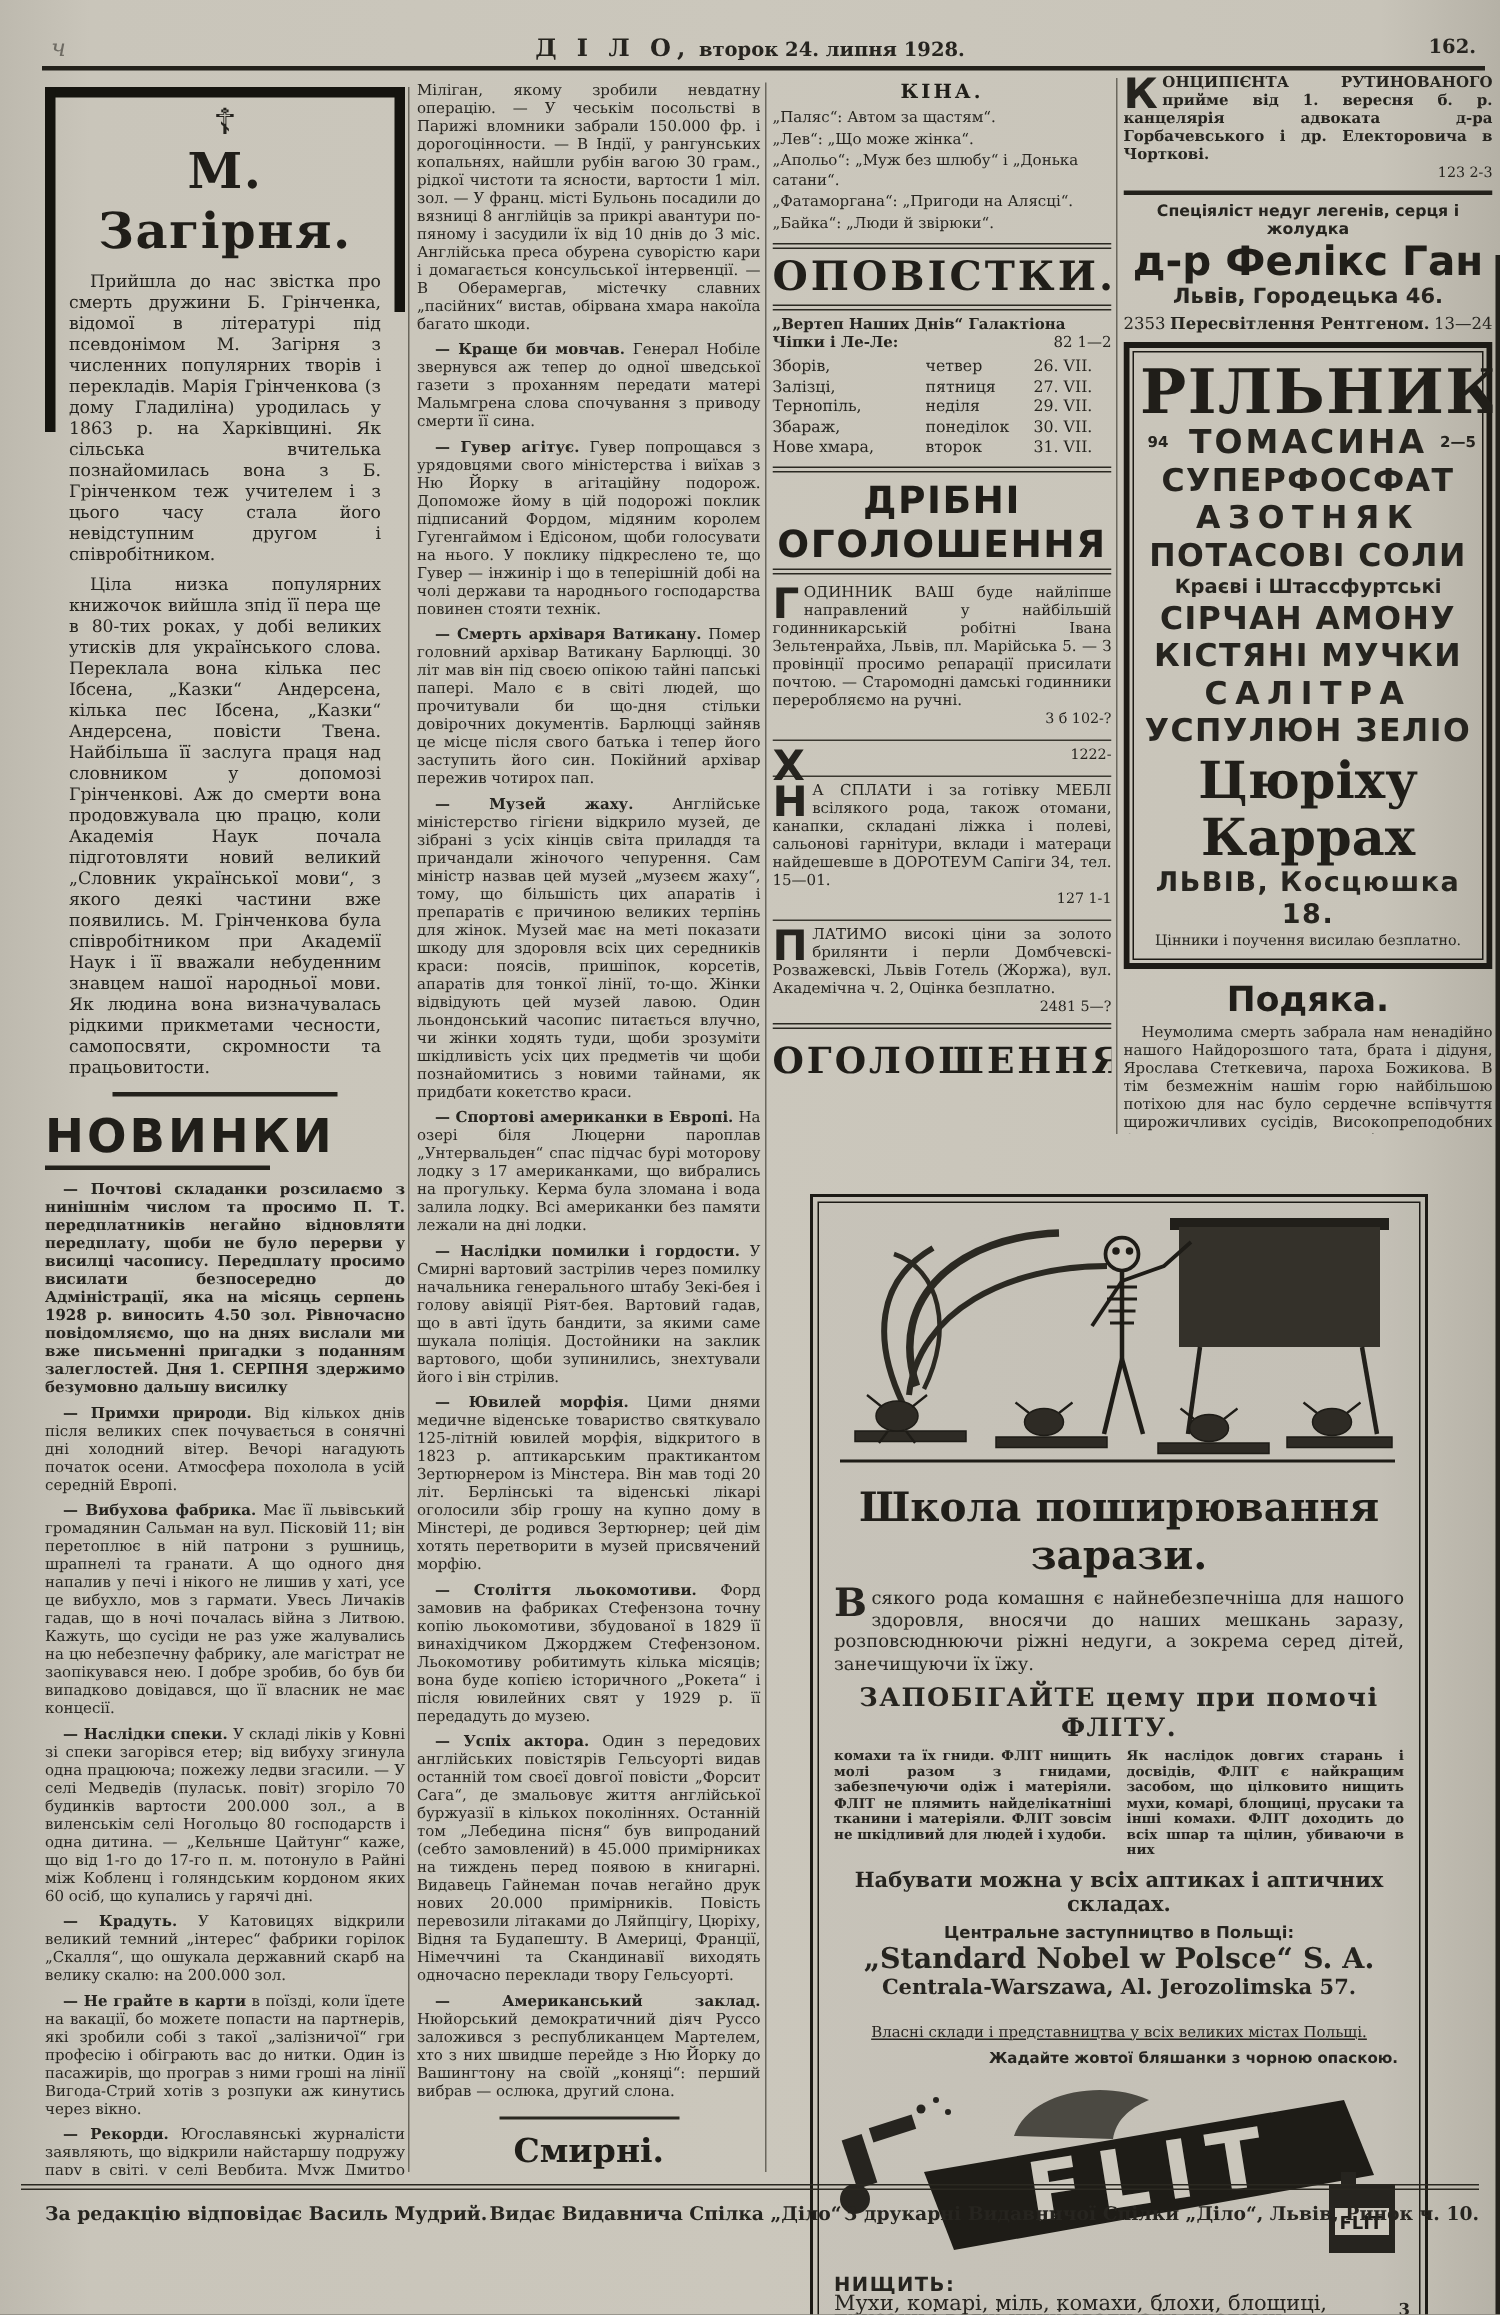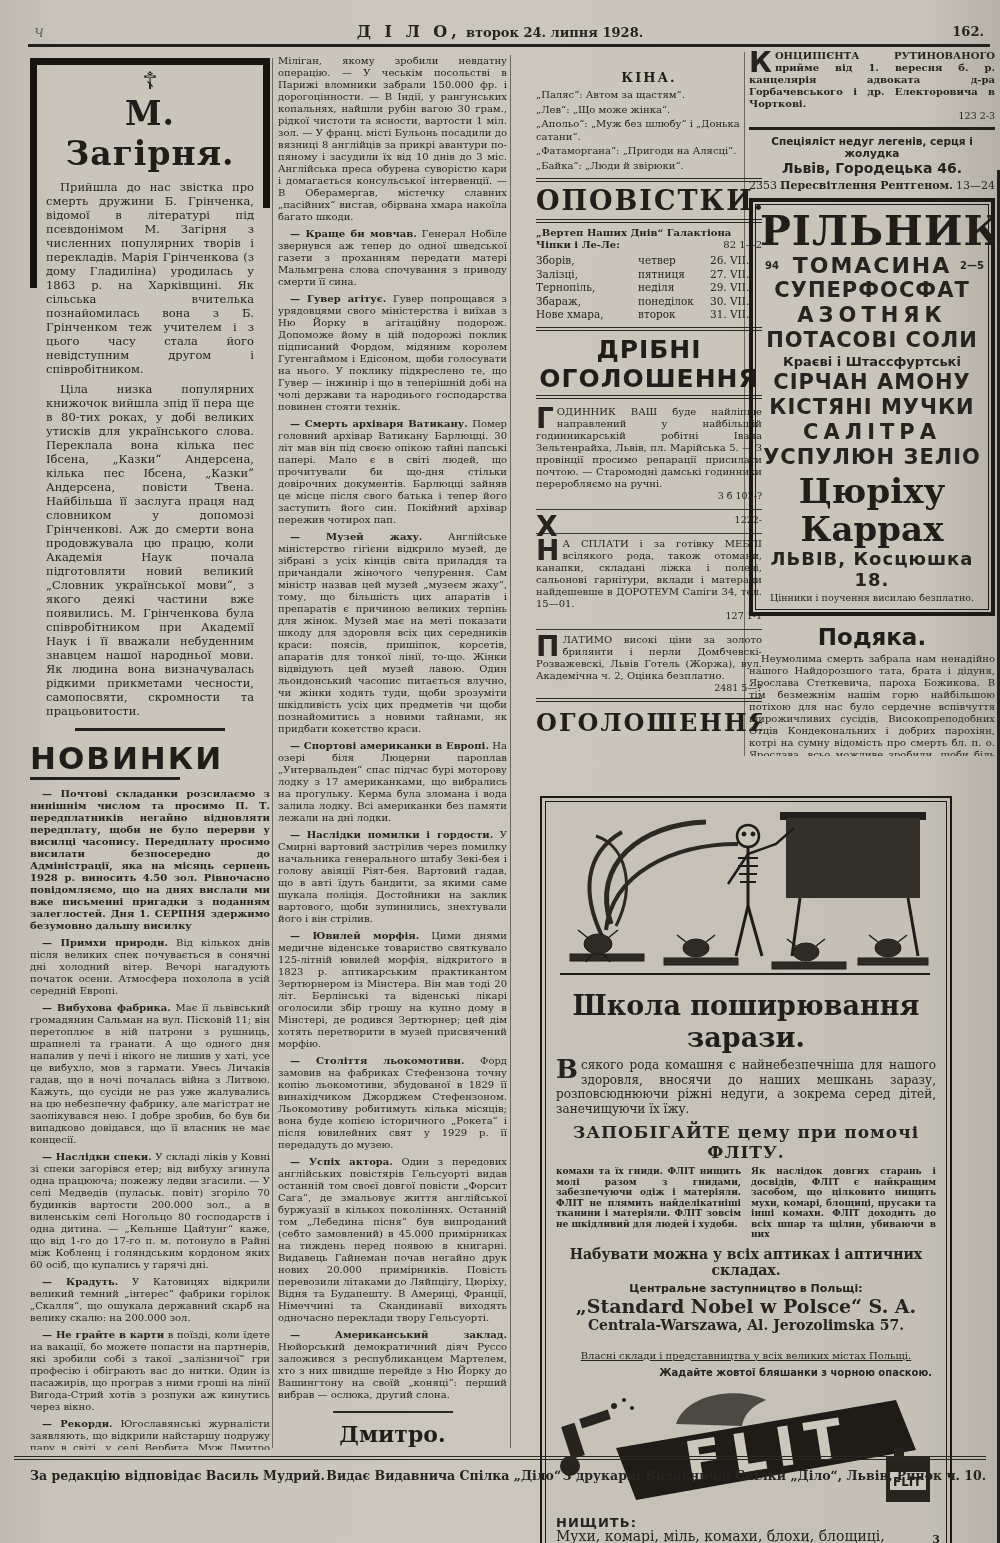--- a/index.html
+++ b/index.html
@@ -12,21 +12,21 @@
   .just{text-align:justify;}
   .ctr{text-align:center;}
   .b{font-weight:bold;}
   .rule2{border-top:1px solid #2a2821;border-bottom:1px solid #2a2821;height:2px;}
   .ruleH{height:3px;background:#23211b;}
   .vsep{position:absolute;width:1px;background:#6a675d;}
   
   .col{position:absolute;overflow:hidden;}
   #col1{left:30px;top:58px;width:240px;height:1392px;}
   #col2{left:278px;top:55px;width:229px;height:1392px;}
-  #col3{left:515px;top:68px;width:226px;height:706px;margin-left:21px;}
+  #col3{left:515px;top:52px;width:226px;height:706px;}
   #col4{left:749px;top:50px;width:246px;height:706px;}
   
   .hdr-line{position:absolute;left:28px;right:10px;top:44px;}
   .masthead{font-size:16px;letter-spacing:4px;}
   
   .obit{position:relative;padding:10px 16px 0;}
   .obit .bar-top{position:absolute;left:0;top:0;width:100%;height:7px;background:#15140f;}
   .obit .bar-l{position:absolute;left:0;top:0;width:7px;height:230px;background:#15140f;}
   .obit .bar-r{position:absolute;right:0;top:0;width:7px;height:150px;background:#15140f;}
   .obit-cross{font-size:24px;line-height:26px;}
@@ -152,21 +152,21 @@
     <p class="just"><span class="lead">— Гувер агітує.</span> <span>Гувер попрощався з урядовцями свого міністерства і виїхав з Ню Йорку в агітаційну подорож. Допоможе йому в цій подорожі поклик підписаний Фордом, мідяним королем Гугенгаймом і Едісоном, щоби голосувати на нього. У поклику підкреслено те, що Гувер — інжинір і що в теперішній добі на чолі держави та народнього господарства повинен стояти технік.</span></p>
     <p class="just"><span class="lead">— Смерть архіваря Ватикану.</span> <span>Помер головний архівар Ватикану Барлюцці. 30 літ мав він під своєю опікою тайні папські папері. Мало є в світі людей, що прочитували би що-дня стільки довірочних документів. Барлюцці зайняв це місце після свого батька і тепер його заступить його син. Покійний архівар пережив чотирох пап.</span></p>
     <p class="just"><span class="lead">— Музей жаху.</span> <span>Англійське міністерство гігієни відкрило музей, де зібрані з усіх кінців світа приладдя та причандали жіночого чепурення. Сам міністр назвав цей музей „музеєм жаху“, тому, що більшість цих апаратів і препаратів є причиною великих терпінь для жінок. Музей має на меті показати шкоду для здоровля всіх цих середників краси: поясів, пришіпок, корсетів, апаратів для тонкої лінії, то-що. Жінки відвідують цей музей лавою. Один льондонський часопис питається влучно, чи жінки ходять туди, щоби зрозуміти шкідливість усіх цих предметів чи щоби познайомитись з новими тайнами, як придбати кокетство краси.</span></p>
     <p class="just"><span class="lead">— Спортові американки в Европі.</span> <span>На озері біля Люцерни пароплав „Унтервальден“ спас підчас бурі моторову лодку з 17 американками, що вибрались на прогульку. Керма була зломана і вода залила лодку. Всі американки без памяти лежали на дні лодки.</span></p>
     <p class="just"><span class="lead">— Наслідки помилки і гордости.</span> <span>У Смирні вартовий застрілив через помилку начальника генерального штабу Зекі-бея і голову авіяції Ріят-бея. Вартовий гадав, що в авті їдуть бандити, за якими саме шукала поліція. Достойники на заклик вартового, щоби зупинились, знехтували його і він стрілив.</span></p>
     <p class="just"><span class="lead">— Ювилей морфія.</span> <span>Цими днями медичне віденське товариство святкувало 125-літній ювилей морфія, відкритого в 1823 р. аптикарським практикантом Зертюрнером із Мінстера. Він мав тоді 20 літ. Берлінські та віденські лікарі оголосили збір грошу на купно дому в Мінстері, де родився Зертюрнер; цей дім хотять перетворити в музей присвячений морфію.</span></p>
     <p class="just"><span class="lead">— Століття льокомотиви.</span> <span>Форд замовив на фабриках Стефензона точну копію льокомотиви, збудованої в 1829 її винахідчиком Джорджем Стефензоном. Льокомотиву робитимуть кілька місяців; вона буде копією історичного „Рокета“ і після ювилейних свят у 1929 р. її передадуть до музею.</span></p>
     <p class="just"><span class="lead">— Успіх актора.</span> <span>Один з передових англійських повістярів Гельсуорті видав останній том своєї довгої повісти „Форсит Сага“, де змальовує життя англійської буржуазії в кількох поколіннях. Останній том „Лебедина пісня“ був випроданий (себто замовлений) в 45.000 примірниках на тиждень перед появою в книгарні. Видавець Гайнеман почав негайно друк нових 20.000 примірників. Повість перевозили літаками до Ляйпцігу, Цюріху, Відня та Будапешту. В Америці, Франції, Німеччині та Скандинавії виходять одночасно переклади твору Гельсуорті.</span></p>
     <p class="just"><span class="lead">— Американський заклад.</span> <span>Нюйорський демократичний діяч Руссо заложився з республиканцем Мартелем, хто з них швидше перейде з Ню Йорку до Вашингтону на своїй „коняці“: перший вибрав — ослюка, другий слона.</span></p>
     <div class="divider-short"></div>
-    <div class="ctr b theatre-title ink">Дмитро.</div>
+    <div class="ctr b theatre-title ink">Смирні.</div>
 
   </div>
 
   <div class="col" id="col3">
     <div class="kina">
       <div class="ctr b kina-title ink">КІНА.</div>
       <p>„Паляс“: Автом за щастям“.</p>
       <p>„Лев“: „Що може жінка“.</p>
       <p>„Апольо“: „Муж без шлюбу“ і „Донька сатани“.</p>
       <p>„Фатаморгана“: „Пригоди на Алясці“.</p>
@@ -217,20 +217,21 @@
 
   <div class="col" id="col4">
     <div class="c4ad just">
       <span class="dc">К</span>
       <span class="b">ОНЦИПІЄНТА РУТИНОВАНОГО прийме від 1. вересня б. р. канцелярія адвоката д-ра Горбачевського і др. Електоровича в Чорткові.</span>
       <span class="ref">123 2-3</span>
     </div>
     <div class="ruleH" style="margin:5px 0 0;"></div>
     <div>
       <div class="ctr b sans han-note">Спеціяліст недуг легенів, серця і жолудка</div>
+      <div class="ctr b sans han-name ink">д-р Фелікс Ган</div>
       <div class="ctr b sans han-addr">Львів, Городецька 46.</div>
       <div class="han-row">
         <span>2353</span>
         <span class="b">Пересвітлення Рентгеном.</span>
         <span>13—24</span>
       </div>
     </div>
     <div class="rilnyky">
       <div class="rilnyky-in ctr">
         <div class="b ril-title ink">РІЛЬНИКИ</div>

